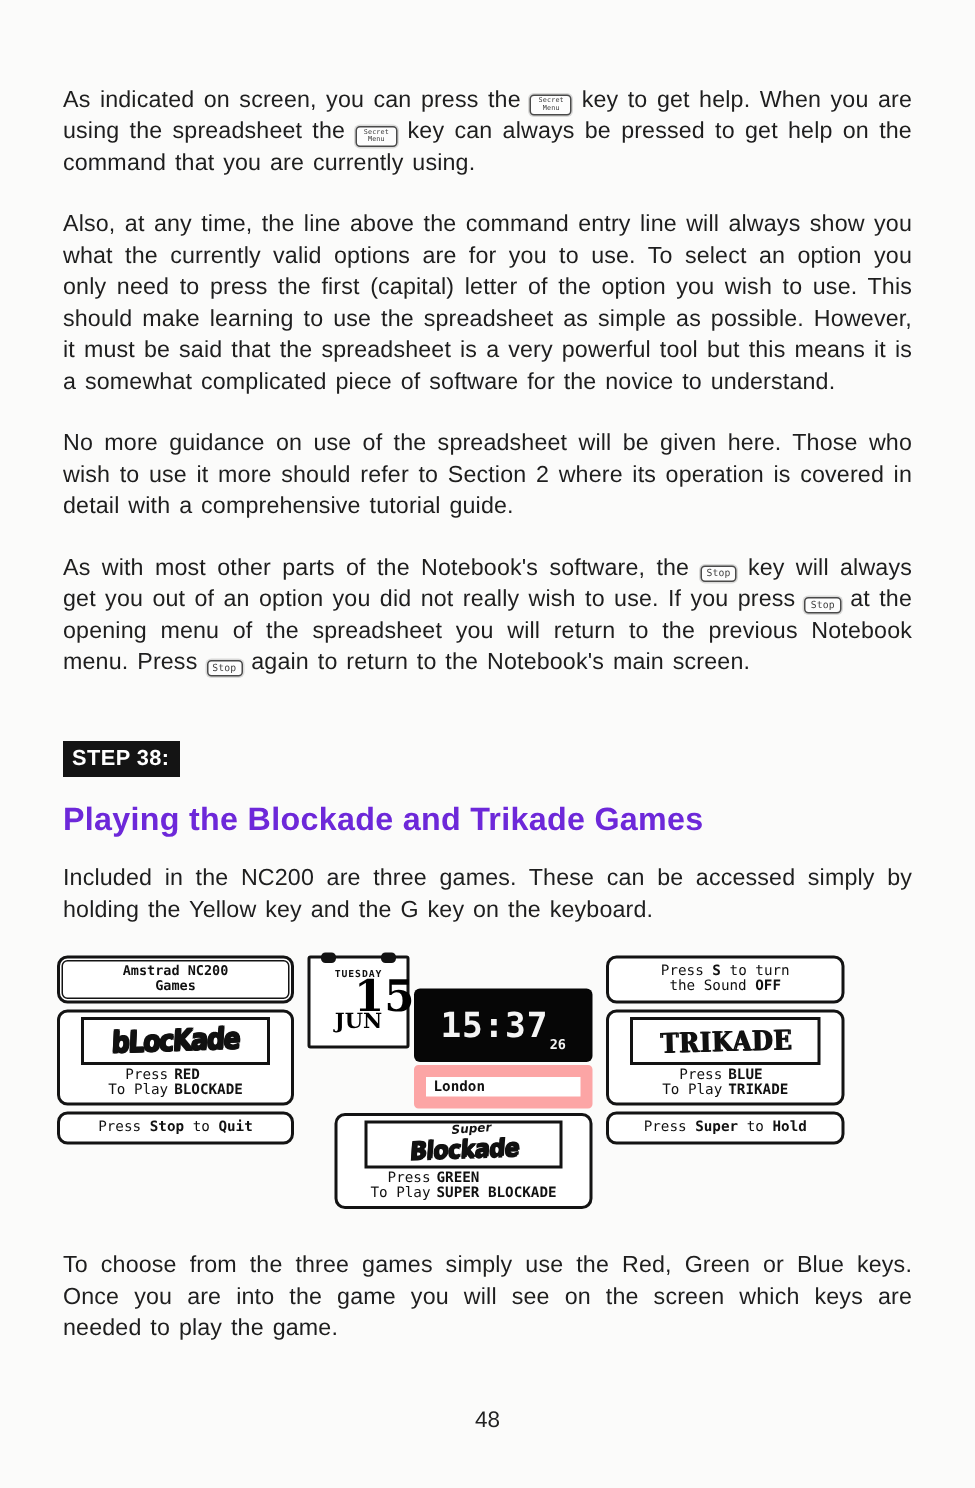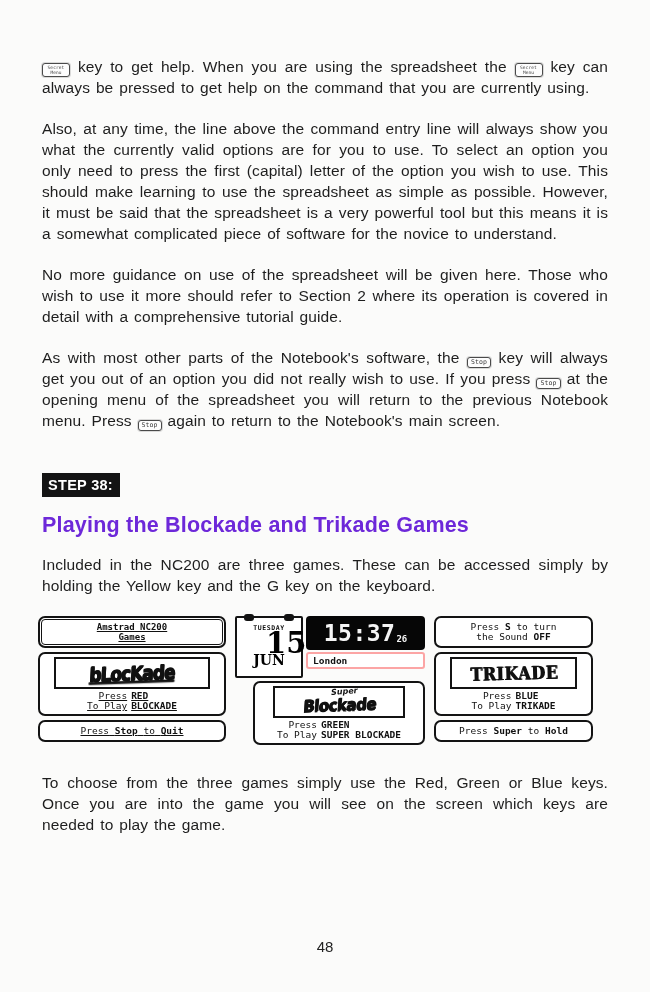--- a/index.html
+++ b/index.html
@@ -58,21 +58,21 @@
   }
   
   .figure{
     display:flex;
     gap:9px;
     margin:16px 0 0 -4px;
     font-family:"DejaVu Sans Mono", monospace;
     color:#111;
     align-items:flex-start;
   }
-  .panel-left{width:188px;text-decoration:underline;}
+  .panel-left{width:158px;}
   .panel-mid{width:190px;}
   .panel-right{width:159px;}
   .nbox{
     border:2px solid #131313;
     border-radius:7px;
     background:#fff;
     margin-bottom:4px;
     box-sizing:border-box;
   }
   .nbox-inner{
@@ -154,56 +154,57 @@
     font-size:29px;font-weight:bold;line-height:22px;color:#000;padding-left:29px;
   }
   .cal-month{
     font-family:"DejaVu Serif", serif;
     font-size:14px;font-weight:bold;line-height:13px;color:#000;
   }
   .clock-col{flex:1;}
   .clock{
     background:#060606;
     border-radius:4px;
-    height:34px;
+    height:49px;
     display:flex;align-items:center;justify-content:center;
     color:#f4f4f4;
+    margin-top:22px;
   }
   .clock-time{
     font-family:"DejaVu Sans Mono", monospace;
     font-weight:bold;font-size:23px;letter-spacing:0.5px;
   }
   .clock-sec{
     font-family:"DejaVu Sans Mono", monospace;
     font-size:9px;font-weight:bold;
     align-self:flex-end;margin:0 0 6px 1px;
   }
   .city-bar{
-    border:2px solid #fca5a5;
+    border:8px solid #fca5a5;
     border-radius:3px;
     margin-top:2px;
     padding:1px 5px;
     font-size:9.5px;font-weight:bold;
     background:#fff;
   }
   .mid-gamebox{margin-left:18px;}
   
   .pageno{
     position:absolute;
     left:0;right:0;top:938px;
     text-align:center;
     font-size:15px;color:#222;
   }
 </style>
 </head>
 <body>
 
 <div class="page">
 
-  <p class="body">
+  <p class="body"><span>As indicated on screen, you can press the</span>
     <span class="keycap twoline"><span>Secret</span><span>Menu</span></span>
     <span>key to get help. When you are using the spreadsheet the</span>
     <span class="keycap twoline"><span>Secret</span><span>Menu</span></span>
     <span>key can always be pressed to get help on the command that you are currently using.</span></p>
 
   <p class="body">Also, at any time, the line above the command entry line will always show you what the currently valid options are for you to use. To select an option you only need to press the first (capital) letter of the option you wish to use. This should make learning to use the spreadsheet as simple as possible. However, it must be said that the spreadsheet is a very powerful tool but this means it is a somewhat complicated piece of software for the novice to understand.</p>
 
   <p class="body">No more guidance on use of the spreadsheet will be given here. Those who wish to use it more should refer to Section 2 where its operation is covered in detail with a comprehensive tutorial guide.</p>
 
   <p class="body"><span>As with most other parts of the Notebook's software, the</span>

